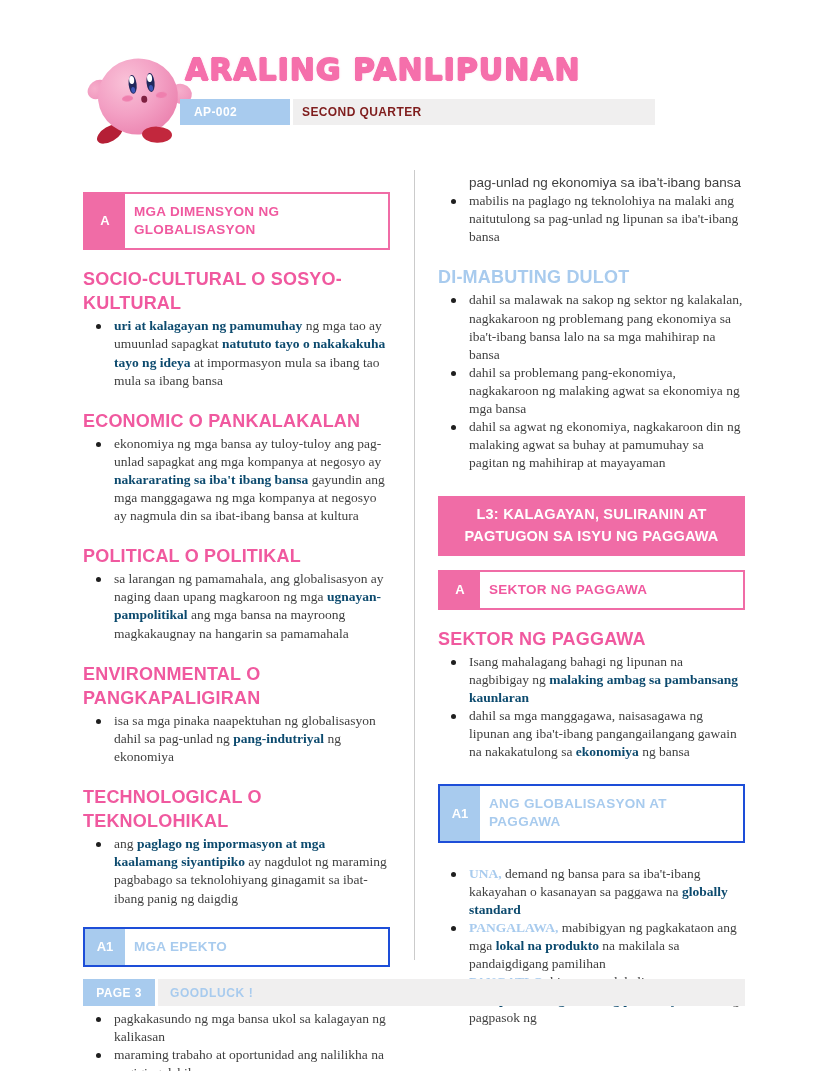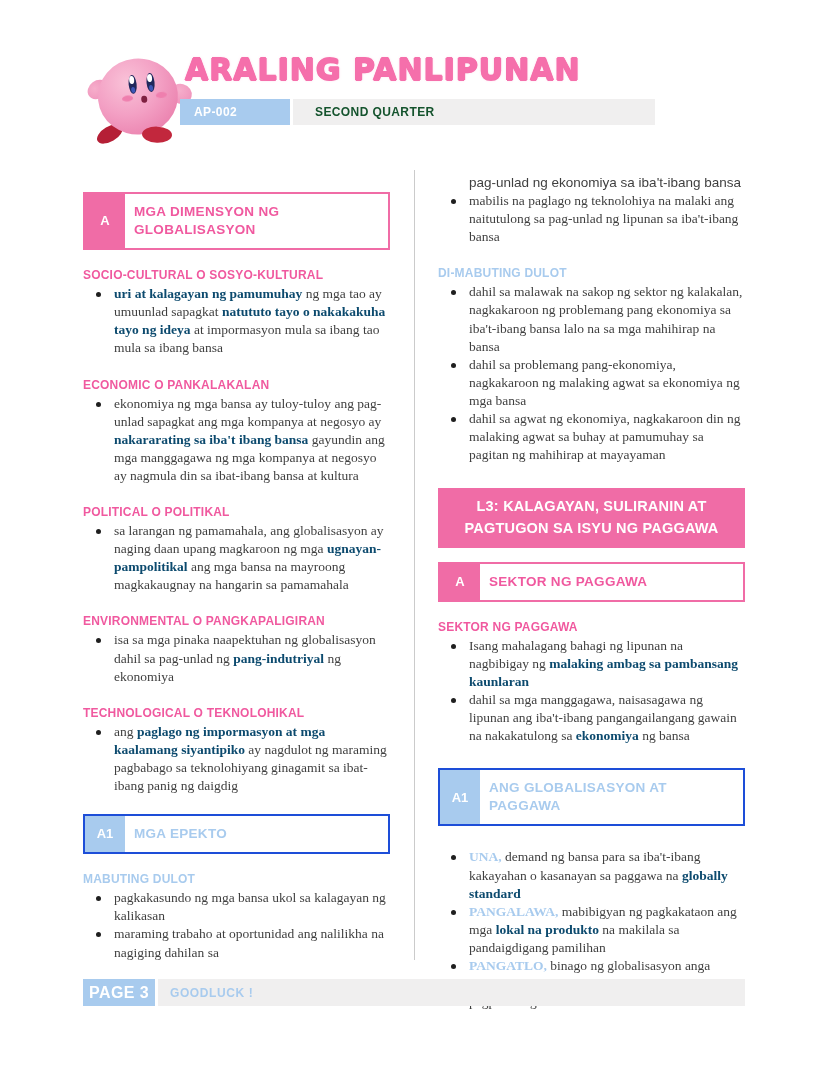--- a/index.html
+++ b/index.html
@@ -27,32 +27,32 @@
   .k-mouth { position:absolute; left:43px; top:38px; width:6px; height:7px; background:#7e2040; border-radius:50%; }
 
   .page-title { position:absolute; left:185px; top:52px; font-size:30px; font-weight:bold;
     color:#f56fab; letter-spacing:1px; font-family:"DejaVu Sans", sans-serif;
     text-shadow:0.8px 0 0 #f56fab, -0.8px 0 0 #f56fab, 0 0.8px 0 #f56fab, 0 -0.8px 0 #f56fab, 0 0 3px rgba(250,170,205,.65); }
 
   .header-bar { position:absolute; left:180px; top:99px; width:475px; height:26px; display:flex; }
   .hb-code { width:110px; background:#a8cbee; color:#fff; font-weight:bold; font-size:12px;
              display:flex; align-items:center; padding-left:14px; letter-spacing:.4px; }
   .hb-gap { width:3px; background:#fff; }
-  .hb-quarter { flex:1; background:#f0efef; color:#14532d; font-weight:bold; font-size:12px;
-                display:flex; align-items:center; padding-left:22px; letter-spacing:.4px; }
+  .hb-quarter { flex:1; background:#f0efef; color:#7f1d1d; font-weight:bold; font-size:12px;
+                display:flex; align-items:center; padding-left:9px; letter-spacing:.4px; }
 
   
   .content { position:absolute; left:83px; top:166px; width:662px; display:flex; align-items:flex-start; }
   .col { width:307px; font-size:13.5px; line-height:1.34; }
   .v-divider { width:1px; height:790px; background:#cbcbcb; margin:4px 23px 0 24px; flex:none; }
   .col-left > :first-child { margin-top:26px; }
   .col-right > :first-child { margin-top:8px; }
 
   .section { margin-bottom:19px; }
-  .sec-h { font-weight:bold; font-size:12px; letter-spacing:.2px; margin-bottom:2px; }
+  .sec-h { font-weight:bold; font-size:18px; letter-spacing:.2px; margin-bottom:2px; }
   .h-pink { color:#f0599f; }
   .h-blue { color:#a8cbee; }
 
   ul.bl { list-style:none;font-family:Liberation Serif, serif; }
   ul.bl li { position:relative; padding-left:31px; }
   ul.bl li::before { content:""; position:absolute; left:13px; top:7px; width:5px; height:5px; border-radius:50%; background:#1f1f1f; }
   .cont-line { padding-left:31px; }
   .b { font-weight:bold; color:#0c4a6e; }
   .blue { color:#a8cbee; font-weight:bold; }
 
@@ -67,21 +67,21 @@
   .tagbox.pink .ttl { color:#f0599f; }
   .tagbox.blue { border:2px solid #1d4ed8; }
   .tagbox.blue .tag { background:#a8cbee; }
   .tagbox.blue .ttl { color:#a8cbee; }
 
   .banner { background:#f06ca6; color:#fff; font-weight:bold; font-size:14.5px; text-align:center;
             line-height:1.5; padding:8px 6px; margin-bottom:14px; letter-spacing:.2px; }
 
   
   .footer { position:absolute; left:83px; top:979px; width:662px; height:27px; display:flex; }
-  .ft-page { width:72px; background:#a8cbee; color:#fff; font-weight:bold; font-size:16px;
+  .ft-page { width:72px; background:#a8cbee; color:#fff; font-weight:bold; font-size:12px;
              display:flex; align-items:center; justify-content:center; letter-spacing:.4px; }
   .ft-gap { width:3px; background:#fff; }
   .ft-msg { flex:1; background:#f0efef; color:#a8cbee; font-weight:bold; font-size:12px;
             display:flex; align-items:center; padding-left:12px; letter-spacing:.6px; }
 </style>
 </head>
 <body>
 
 <div id="page">
 

